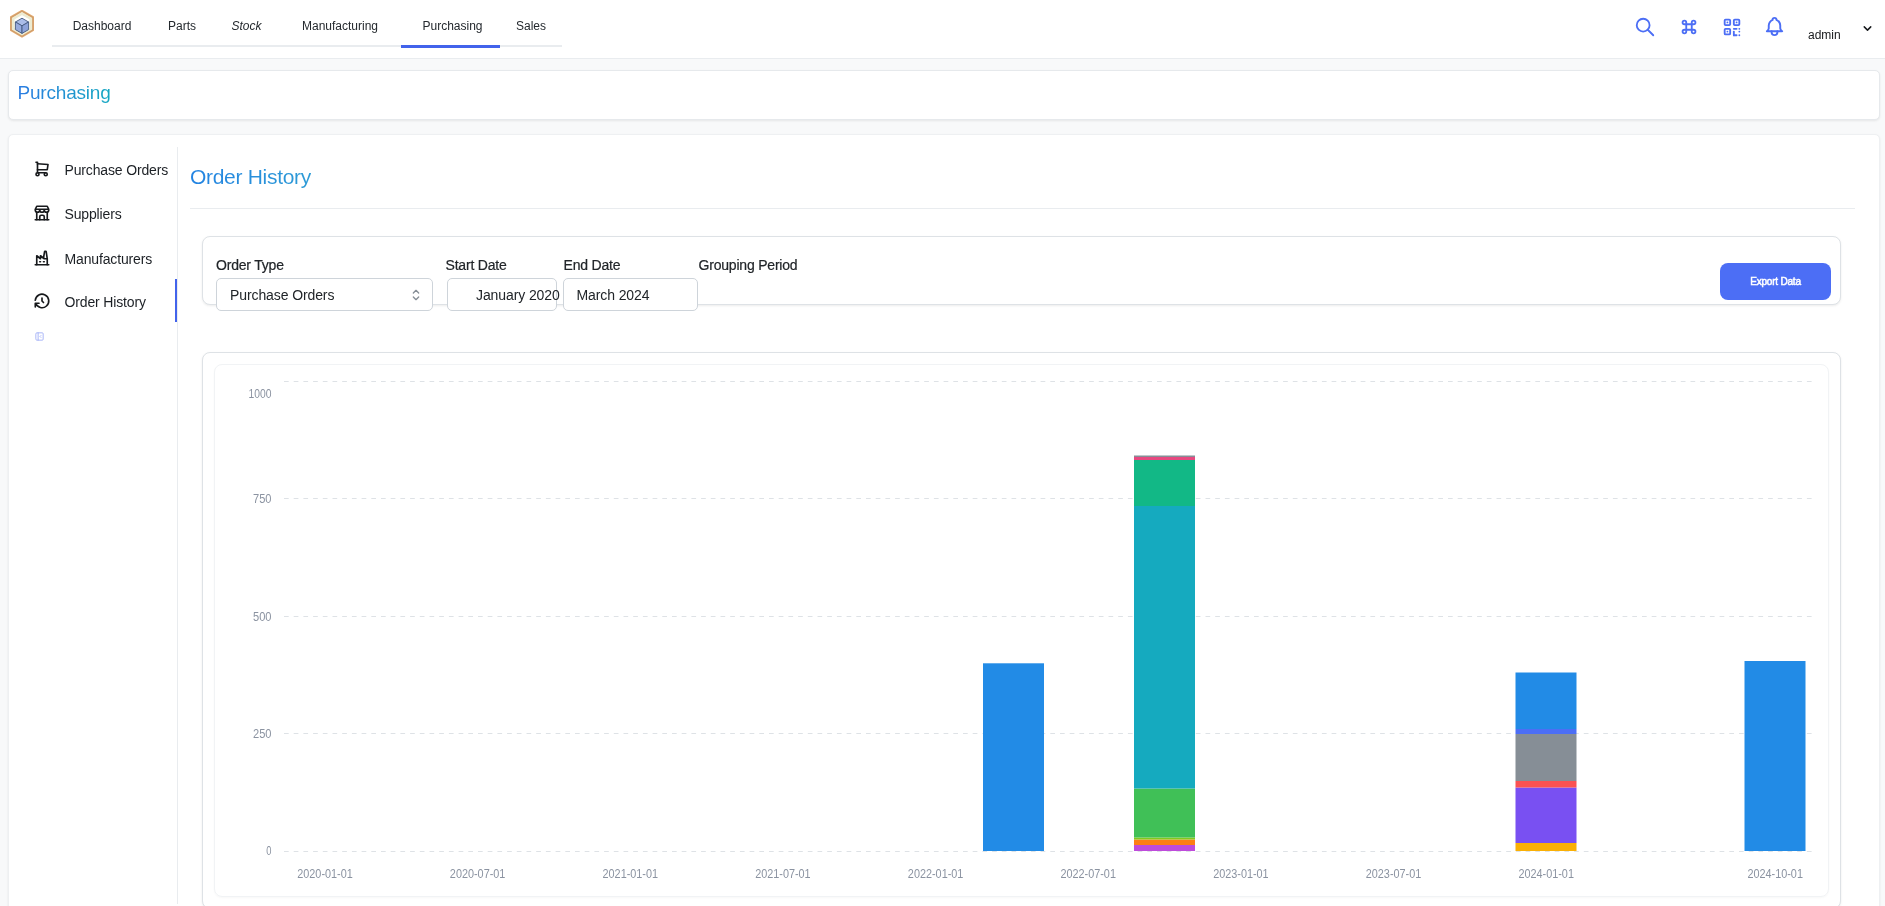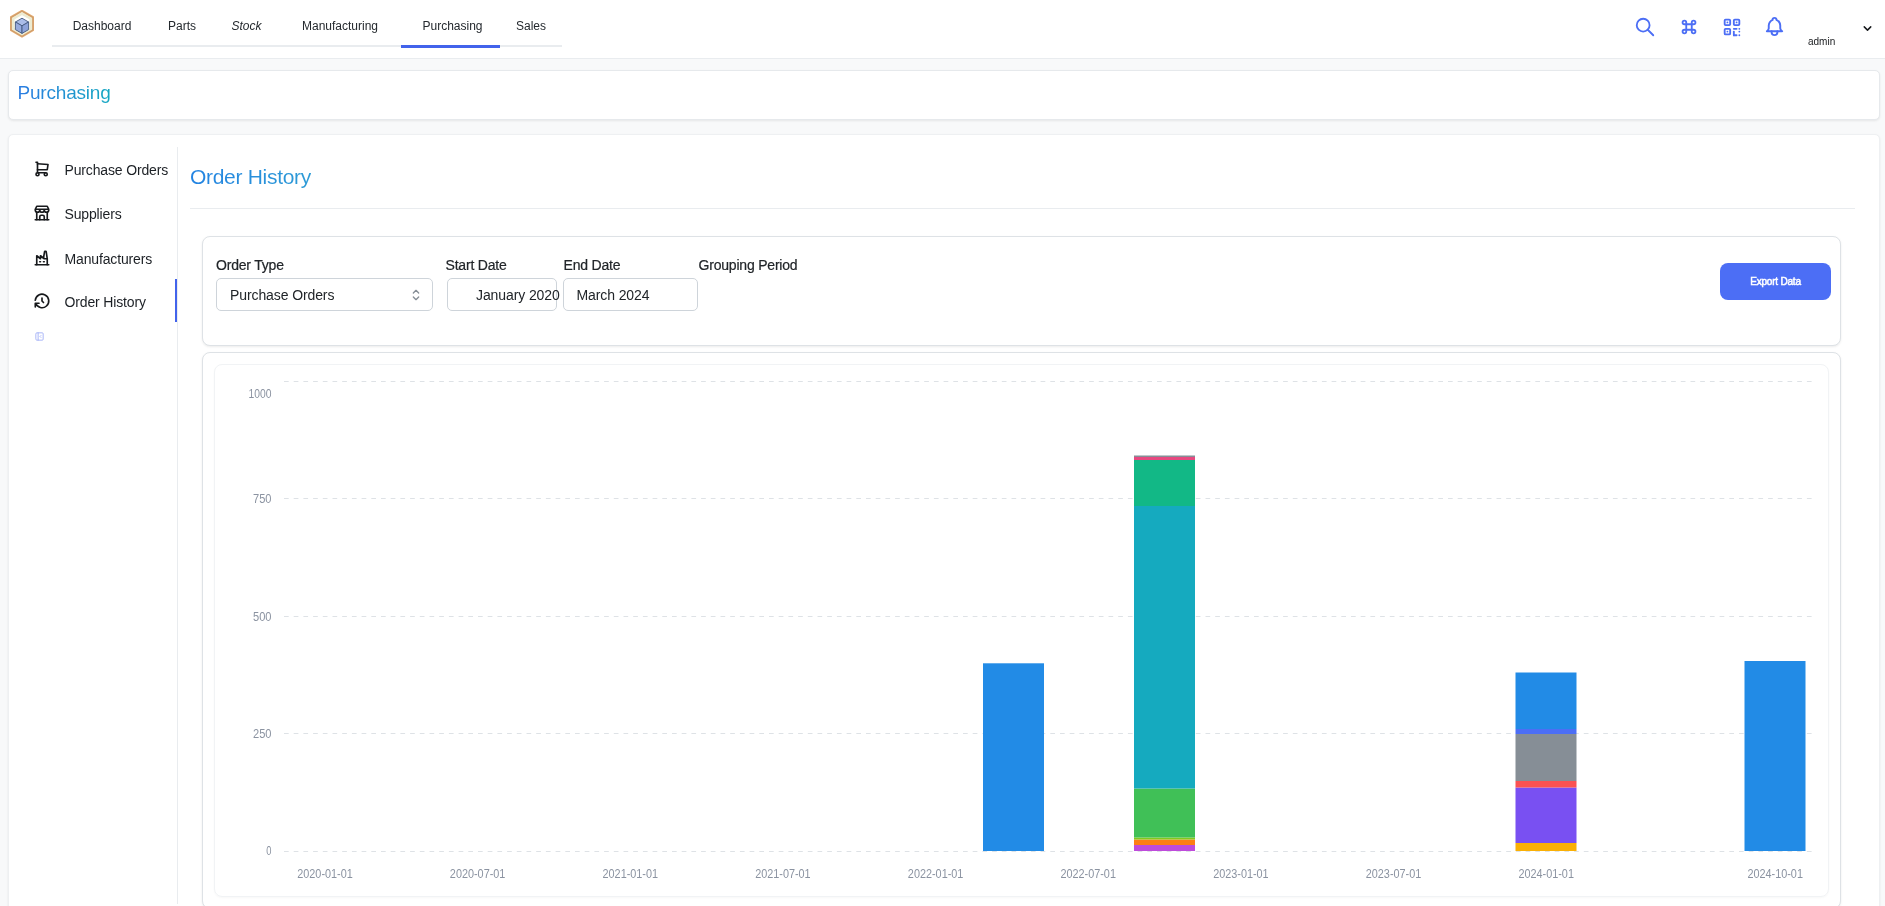--- a/index.html
+++ b/index.html
@@ -22,21 +22,21 @@
   #sidediv { position:absolute; left:177px; top:147px; width:1px; height:757px; background:#e9ecef; }
   #sideactive { position:absolute; left:174.5px; top:278.5px; width:2.5px; height:43.5px; background:#4263eb; }
   .sitem { position:absolute; left:33px; width:150px; height:20px; color:#1c2025; }
   .sitem svg { position:absolute; left:0; top:1px; width:18px; height:18px; }
   .sitem span { position:absolute; left:31.5px; top:3px; font-size:14px; white-space:nowrap; letter-spacing:-0.15px; }
   
   #ohtitle { position:absolute; left:190px; top:165px; font-size:21px; letter-spacing:-0.3px;
      background:linear-gradient(90deg,#2383e2,#2d9bd6); -webkit-background-clip:text; background-clip:text; color:transparent; }
   #hdiv { position:absolute; left:190px; top:208px; width:1665px; height:1px; background:#e9ecef; }
   
-  #filtercard { left:202px; top:236px; width:1639px; height:110px; border-radius:8px; border-color:#dee2e6; }
+  #filtercard { left:202px; top:236px; width:1639px; height:69px; border-radius:8px; border-color:#dee2e6; }
   .flabel { position:absolute; top:19.5px; font-size:14px; font-weight:500; color:#212529; white-space:nowrap; letter-spacing:-0.2px; -webkit-text-stroke:0.2px #212529; }
   .finput { position:absolute; top:41px; height:33px; letter-spacing:-0.1px; border:1px solid #ced4da; border-radius:5px; background:#fff;
      font-size:14px; color:#212529; display:flex; align-items:center; padding-left:13px; white-space:nowrap; }
   .selicon { position:absolute; right:8px; top:8px; width:16px; height:16px; color:#868e96; }
   #exportbtn { position:absolute; left:1517px; top:26px; width:111px; height:37px; background:#4c6ef5; border-radius:8px;
      color:#fff; font-size:10px; font-weight:400; letter-spacing:-0.2px; -webkit-text-stroke:0.5px #fff; display:flex; align-items:center; justify-content:center; }
   
   #chartcard { left:202px; top:336px; width:1639px; height:557px; border-radius:8px; border-color:#dee2e6;margin-top:16px; }
   #chartinner { position:absolute; left:11px; top:11px; width:1615px; height:533px; border:1px solid #f1f3f5; border-radius:8px;
      box-shadow:0 1px 2px rgba(0,0,0,.03); }
@@ -79,21 +79,21 @@
       <path d="M20 14l0 .01"></path>
       <path d="M14 14m0 3l0 4"></path>
       <path d="M14 21l3 0"></path>
       <path d="M20 17l0 .01"></path>
       <path d="M20 21l0 .01"></path>
     </svg>
     <svg class="navicon" style="left:1763px; top:15px; width:23px; height:23px;" viewBox="0 0 24 24" fill="none" stroke="currentColor" stroke-width="2" stroke-linecap="round" stroke-linejoin="round">
       <path d="M10 5a2 2 0 1 1 4 0a7 7 0 0 1 4 6v3a4 4 0 0 0 2 3h-16a4 4 0 0 0 2 -3v-3a7 7 0 0 1 4 -6"></path>
       <path d="M9 17v1a3 3 0 0 0 6 0v-1"></path>
     </svg>
-    <div class="abs" style="left:1808px; top:36px; font-size:10px; color:#17191c;">admin</div>
+    <div class="abs" style="left:1808px; top:28px; font-size:12px; color:#17191c;">admin</div>
     <svg class="abs" style="left:1861px; top:21.5px; width:13px; height:13px;" viewBox="0 0 24 24" fill="none" stroke="#17191c" stroke-width="2.7" stroke-linecap="round" stroke-linejoin="round">
       <path d="M6 9l6 6l6 -6"></path>
     </svg>
   </div>
 
   <div class="card" id="crumbcard"></div>
   <div id="crumbtitle">Purchasing</div>
 
   <div class="card" id="maincard"></div>
   <div id="sidediv"></div>

